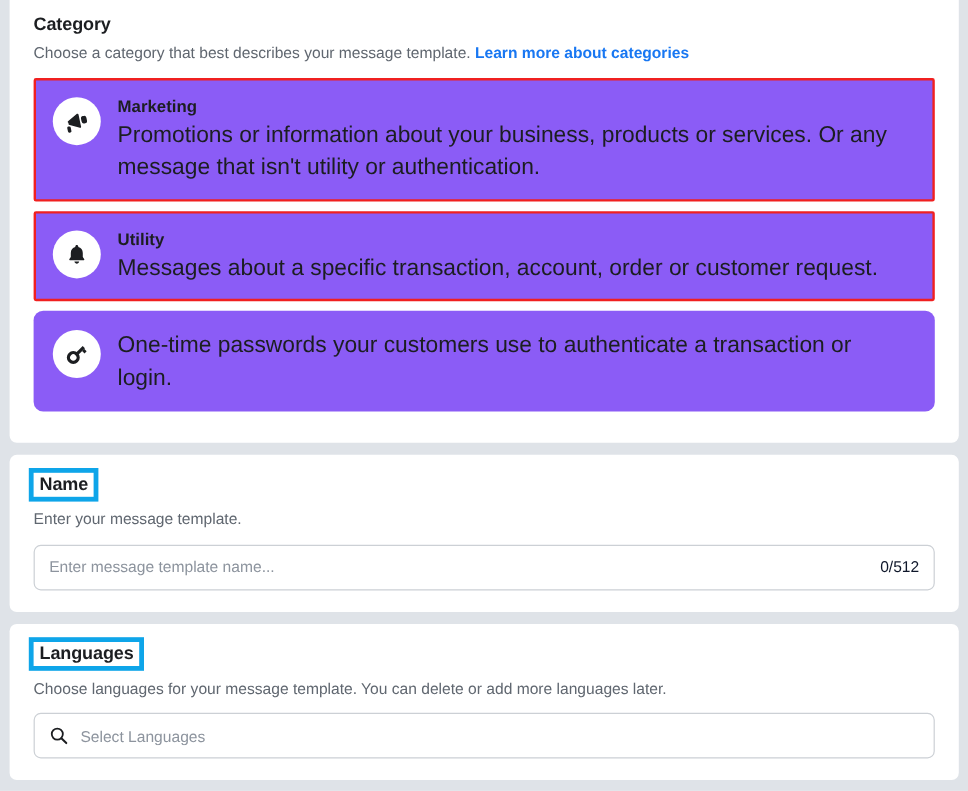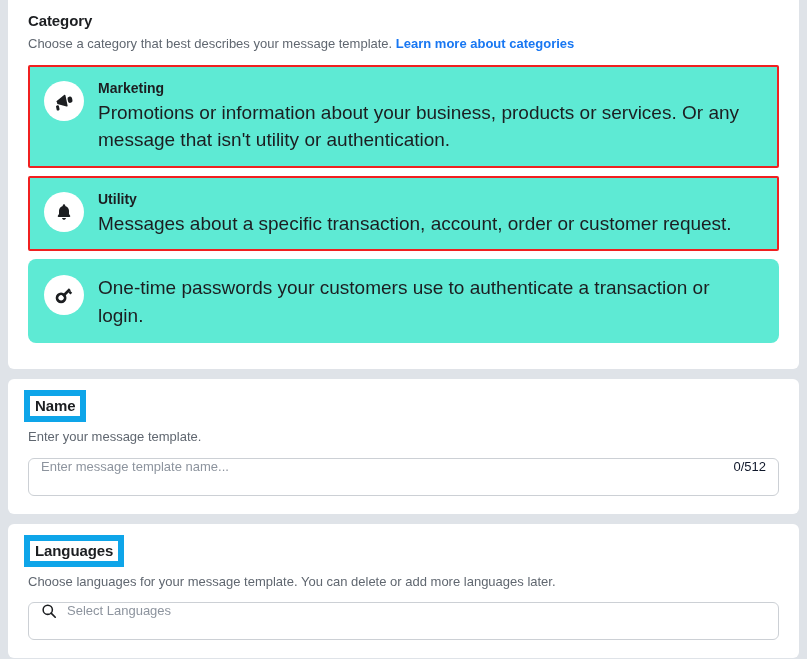--- a/index.html
+++ b/index.html
@@ -36,42 +36,42 @@
   }
   .section-title {
     font-size: 15px;
     font-weight: bold;
     color: #1c1e21;
     margin: 0 0 6px 0;
     letter-spacing: -0.1px;
   }
   .title-highlight {
     display: inline-block;
-    border: 6px solid #0ea5e9;
+    border: 4px solid #0ea5e9;
     padding: 1px 5px 2px 5px;
     margin: 0 0 6px -4px;
   }
   .section-sub {
     font-size: 13px;
     color: #606770;
     margin: 0 0 12px 0;
     line-height: 1.35;
   }
   .link {
     color: #1877f2;
     text-decoration: none;
     cursor: pointer;
     font-weight: bold;
   }
 
   
   .option {
     display: flex;
     align-items: flex-start;
-    background: #5eead4;
+    background: #8b5cf6;
     border-radius: 8px;
     padding: 14px 16px;
     margin-bottom: 8px;
     cursor: pointer;
     box-sizing: border-box;
     justify-content: flex-end;
   }
   .option.selected-outline {
     border: 2px solid #f02020;
     border-radius: 2px;
@@ -103,21 +103,21 @@
     font-size: 19px;
     color: #1c1e21;
     line-height: 1.45;
     margin: 0;
     max-width: 660px;
   }
 
   
   .input-row {
     display: flex;
-    align-items: flex-start;
+    align-items: center;
     border: 1px solid #ccd0d5;
     border-radius: 6px;
     height: 38px;
     box-sizing: border-box;
     padding: 0 12px;
     background: #ffffff;
   }
   .input-row input {
     flex: 1 1 auto;
     border: none;

